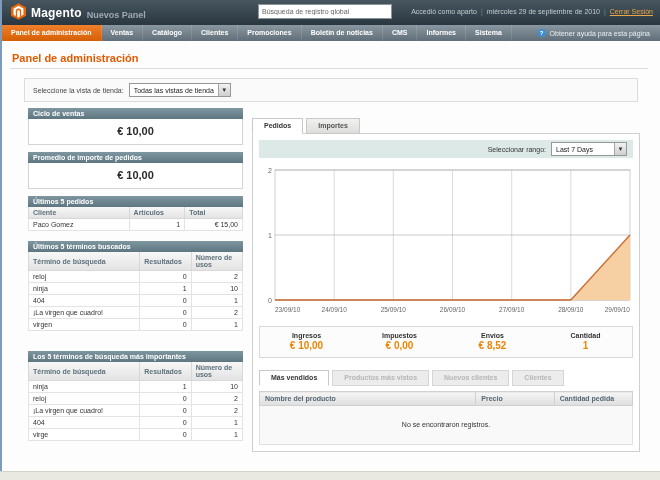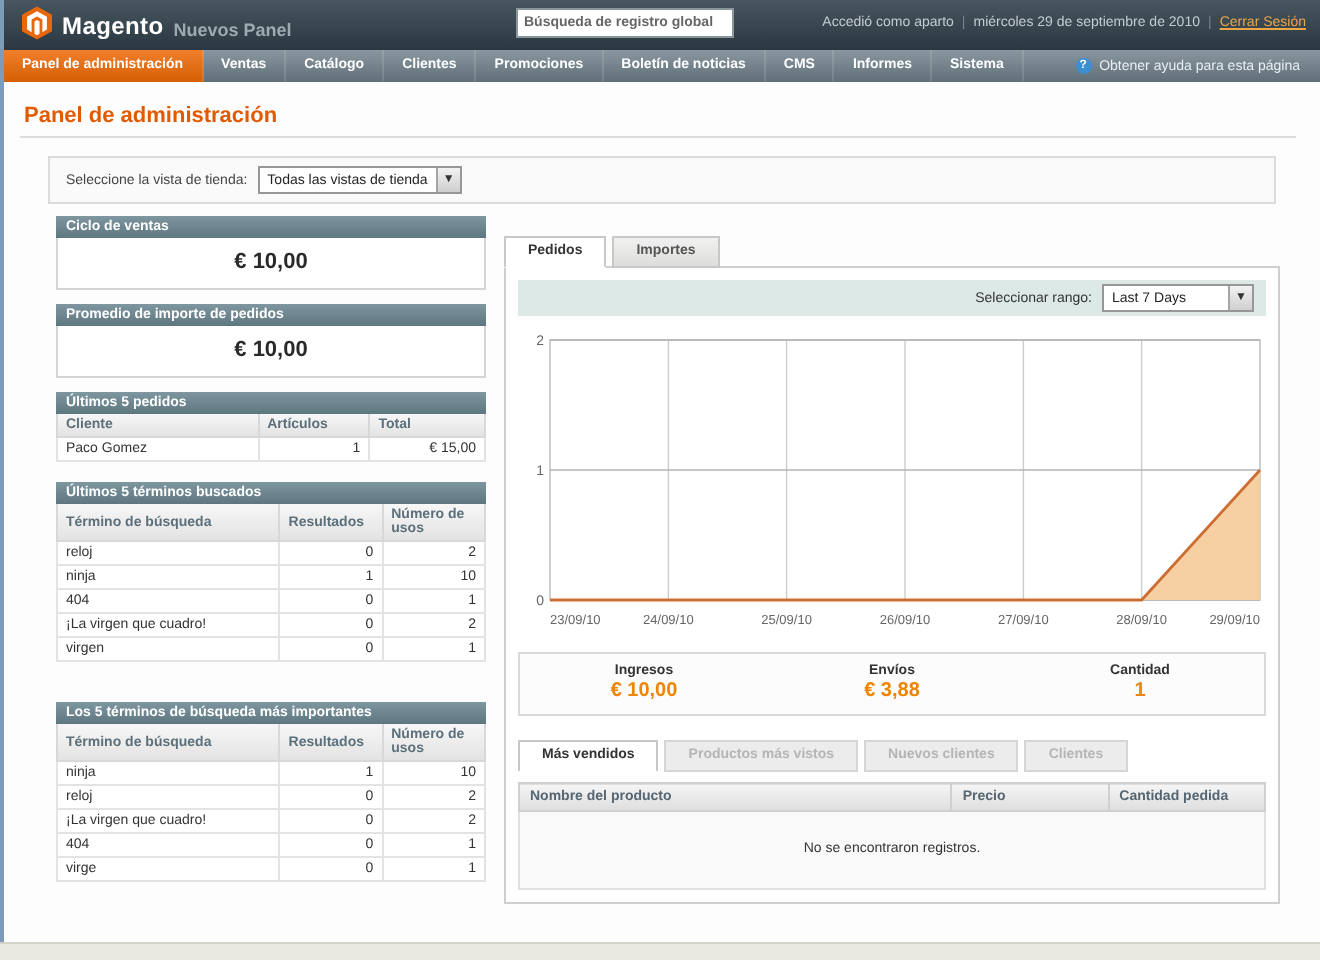--- a/index.html
+++ b/index.html
@@ -8,23 +8,23 @@
   .left-edge { position: absolute; left: 0; top: 0; width: 2px; height: 480px; background: #7d9cbb; }
   .bottom-bar { position: absolute; left: 0; bottom: 0; width: 660px; height: 9px; background: #e9e9e2; border-top: 1px solid #d3d3ca; }
 
   
   .header { position: absolute; left: 2px; top: 0; width: 658px; height: 25px;
             background: linear-gradient(180deg,#47565f 0%,#2a3741 100%); }
   .logo-wrap { position: absolute; left: 9px; top: 3px; display: flex; align-items: flex-end; }
   .logo-icon { width: 15px; height: 17px; margin-right: 5px; }
   .logo-text { color: #fff; font-size: 12px; font-weight: bold; letter-spacing: 0.2px; }
   .logo-suffix { color: #9daab2; font-size: 9px; font-weight: bold; margin-left: 5px; padding-top: 2px; }
-  .global-search { position: absolute; left: 256px; top: 4px; width: 109px; height: 15px;
+  .global-search { position: absolute; left: 256px; top: 4px; width: 134px; height: 15px;
                    border: 1px solid #8b959c; font-size: 7px; color: #666; padding: 0 3px;
-                   font-family: "Liberation Sans", sans-serif; background: #fff; font-weight: bold; }
+                   font-family: "Liberation Sans", sans-serif; background: #fff; }
   .session { position: absolute; right: 7px; top: 8px; font-size: 7px; color: #c3ccd2; display: flex; align-items: center; }
   .session .sep { margin: 0 4px; color: #748490; }
   .logout-link { color: #eda645; text-decoration: underline; cursor: pointer; }
 
   
   .nav { position: absolute; left: 2px; top: 25px; width: 658px; height: 16px;
          background: linear-gradient(180deg,#8a97a0 0%,#5f6e78 100%); display: flex; align-items: stretch; }
   .nav-item { font-size: 7px; font-weight: bold; color: #fff; line-height: 16px; padding: 0 9px;
               cursor: pointer; border-right: 1px solid rgba(255,255,255,0.12); }
   .nav-item.active { background: linear-gradient(180deg,#f07f2c 0%,#d55f04 100%); }
@@ -290,22 +290,26 @@
             <text x="311.8" y="148" font-size="6.5" text-anchor="middle" fill="#666666" font-family="Liberation Sans, sans-serif">28/09/10</text>
             <text x="371.0" y="148" font-size="6.5" text-anchor="end" fill="#666666" font-family="Liberation Sans, sans-serif">29/09/10</text>
           </svg></div>
 
       <div class="stats-row">
         <div class="stat">
           <div class="stat-label">Ingresos</div>
           <div class="stat-value">€ 10,00</div>
         </div>
         <div class="stat">
+          <div class="stat-label">Impuestos</div>
+          <div class="stat-value">€ 0,00</div>
+        </div>
+        <div class="stat">
           <div class="stat-label">Envíos</div>
-          <div class="stat-value">€ 3,88</div>
+          <div class="stat-value">€ 8,52</div>
         </div>
         <div class="stat">
           <div class="stat-label">Cantidad</div>
           <div class="stat-value">1</div>
         </div>
       </div>
 
       <div class="bottom-tabs">
         <div class="tab active">Más vendidos</div>
         <div class="tab disabled">Productos más vistos</div>

